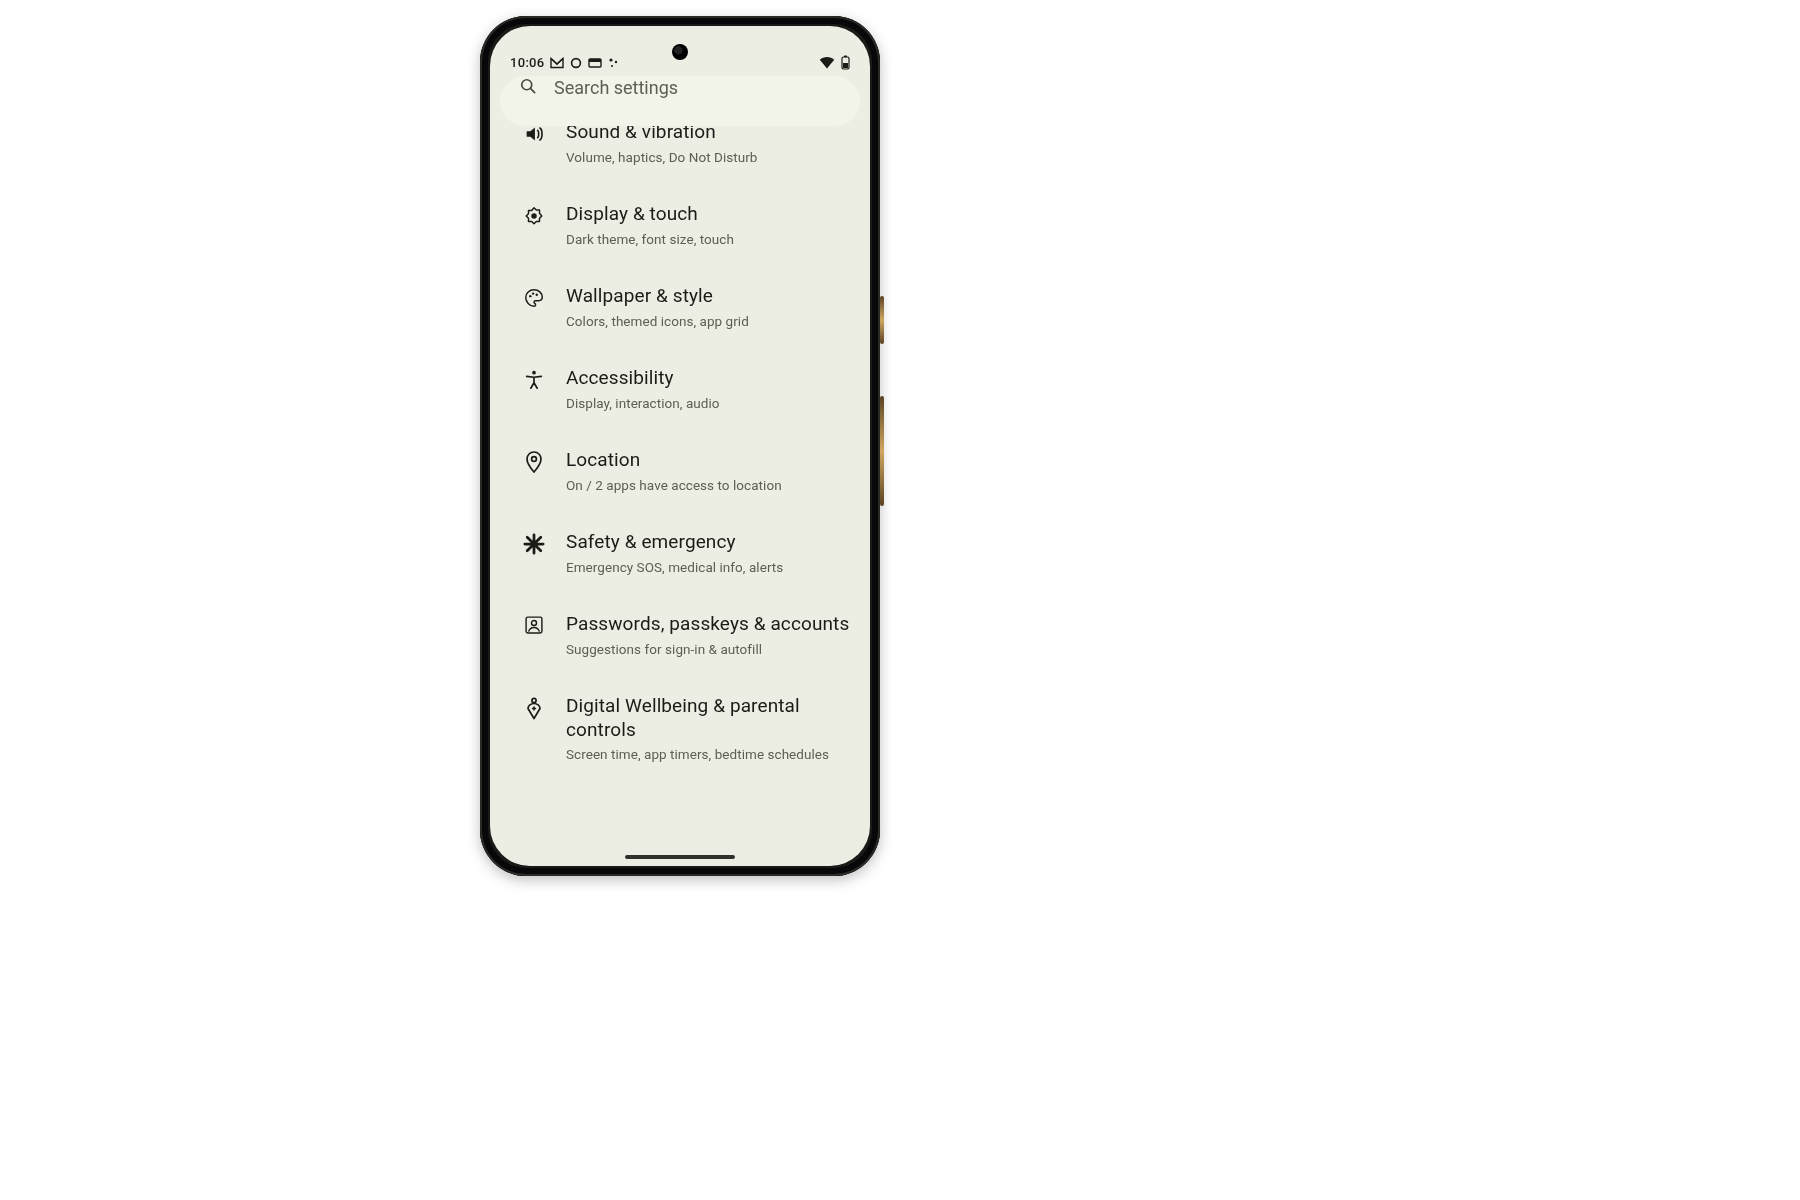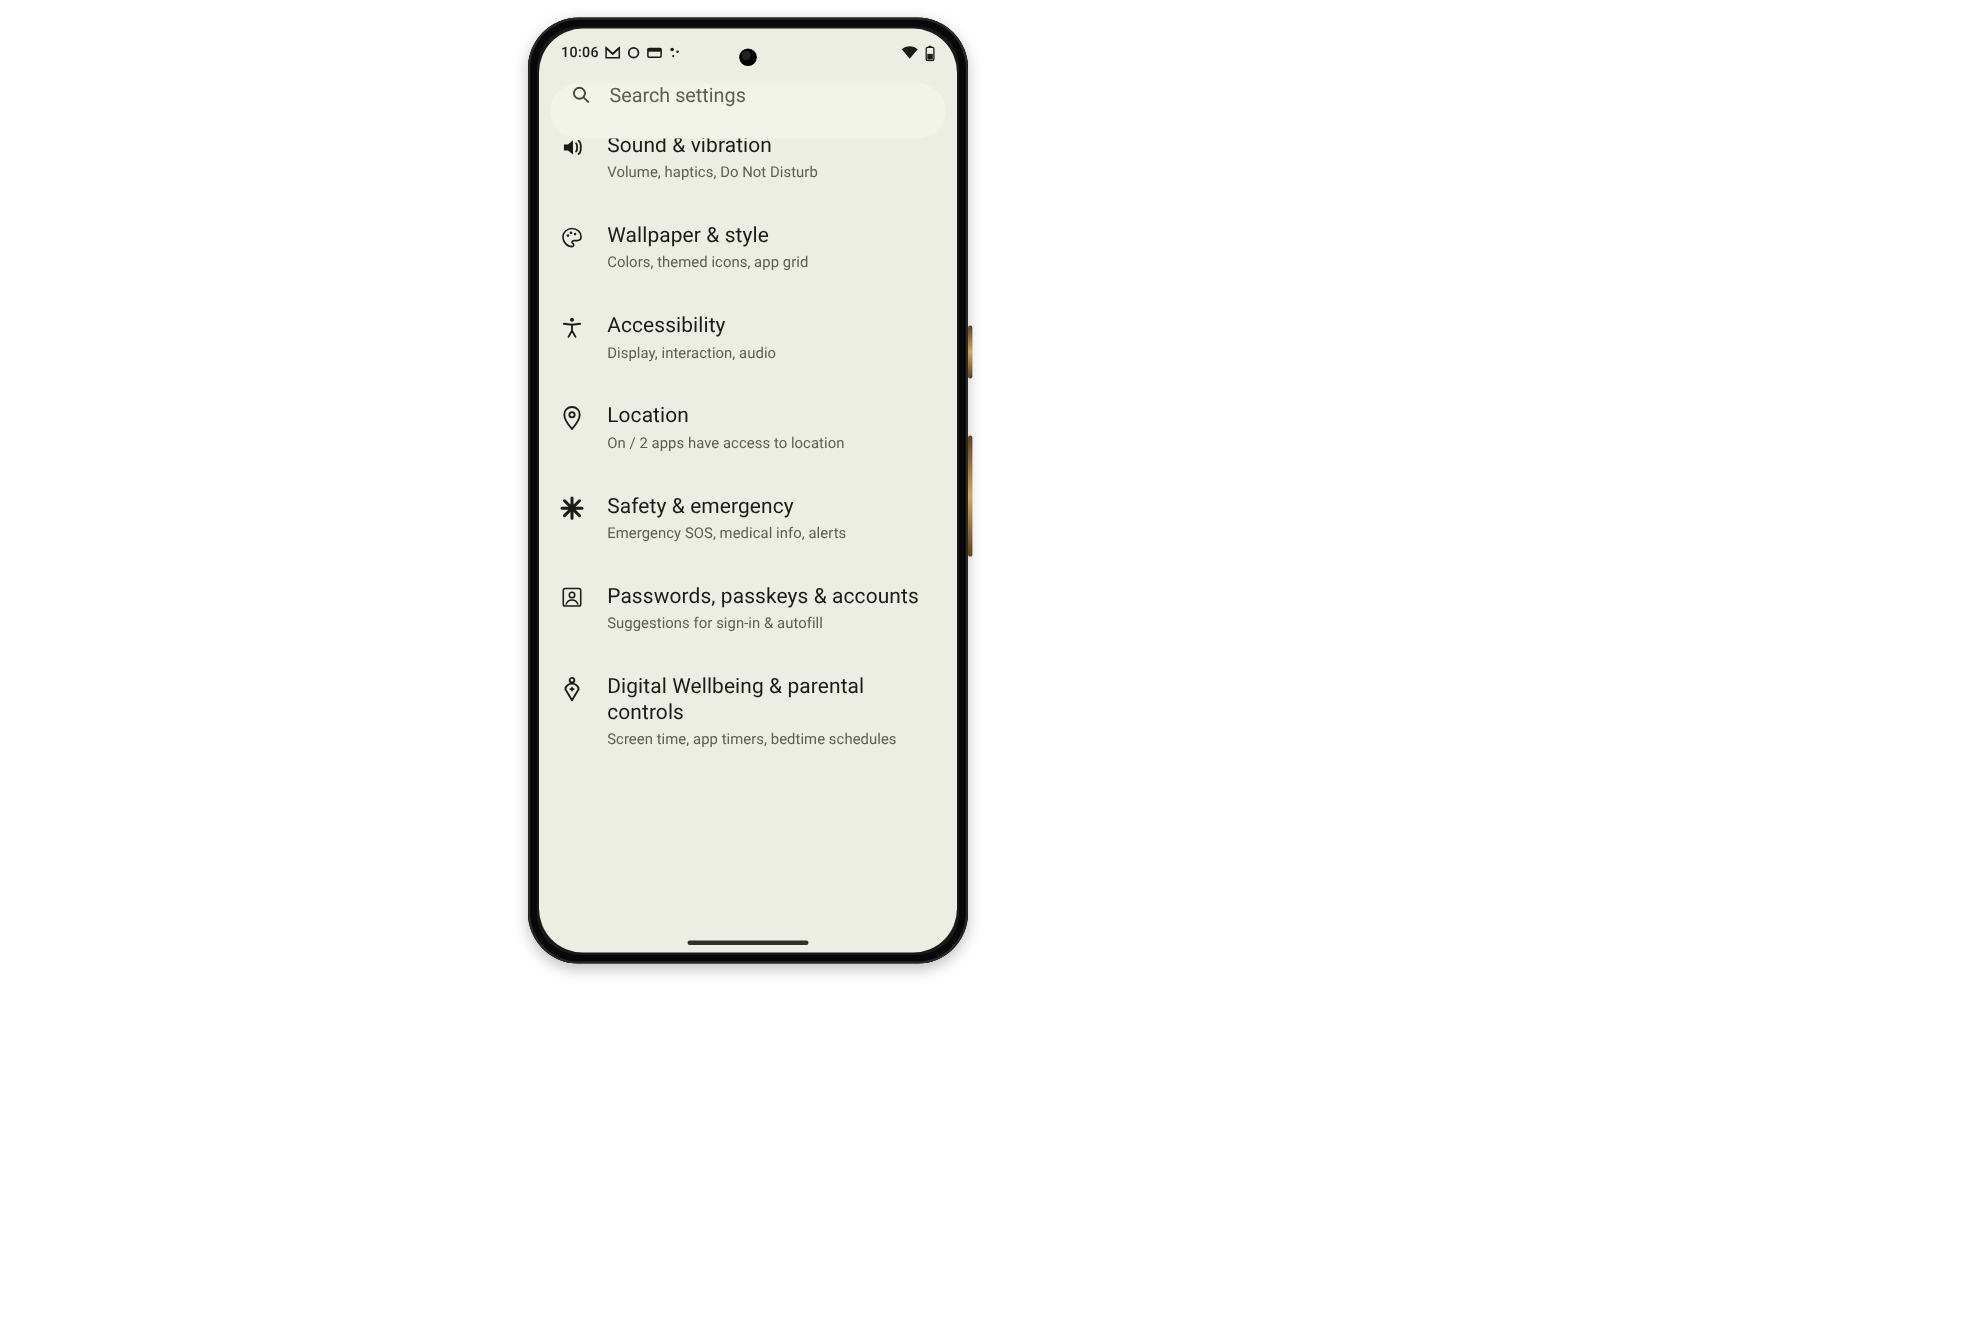--- a/index.html
+++ b/index.html
@@ -54,21 +54,21 @@
     transform: translateX(-50%);
     width: 16px; height: 16px;
     border-radius: 50%;
     background: radial-gradient(circle at 40% 40%, #222 30%, #000 31%);
     z-index: 10;
   }
   
   .statusbar {
     height: 44px;
     display: flex;
-    align-items: center;
+    align-items: flex-end;
     justify-content: space-between;
     padding: 0 20px;
     font-size: 13px;
     color: #1b1c18;
     letter-spacing: 0.3px;
     font-weight: 500;
   }
   .statusbar .left, .statusbar .right {
     display: flex;
     align-items: center;
@@ -105,21 +105,21 @@
     position: relative;
   }
   .list-scroll {
     position: absolute;
     top: -24px;   
     left: 0; right: 0;
   }
   .row {
     display: flex;
     align-items: flex-start;
-    padding: 18px 20px 18px 16px;
+    padding: 18px 20px 18px 30px;
     gap: 18px;
   }
   .row .icon-slot {
     width: 28px;
     display: flex;
     justify-content: center;
     padding-top: 3px;
     color: #1b1c18;
     flex-shrink: 0;
   }
@@ -223,20 +223,32 @@
                   <path d="M4 9v6h4l5 4V5L8 9H4Z" fill="#1b1c18"></path>
                   <path d="M16 8c1.5 1 1.5 7 0 8M18.5 5.5c3 2 3 11 0 13" fill="none" stroke="#1b1c18" stroke-width="1.8" stroke-linecap="round"></path>
                 </svg>
             </div>
             <div class="texts">
               <div class="title">Sound &amp; vibration</div>
               <div class="sub">Volume, haptics, Do Not Disturb</div>
             </div>
           </div>
 
+          <div class="row">
+            <div class="icon-slot">
+              <svg width="22" height="22" viewBox="0 0 24 24">
+                  <path d="M12 3l2.5 2.5H18v3.5L20.5 12 18 14.5V18h-3.5L12 20.5 9.5 18H6v-3.5L3.5 12 6 9.5V6h3.5L12 3Z" fill="none" stroke="#1b1c18" stroke-width="1.6" stroke-linejoin="round"></path>
+                  <circle cx="12" cy="12" r="3" fill="#1b1c18"></circle>
+                </svg>
+            </div>
+            <div class="texts">
+              <div class="title">Display &amp; touch</div>
+              <div class="sub">Dark theme, font size, touch</div>
+            </div>
+          </div>
 
           <div class="row">
             <div class="icon-slot">
               <svg width="22" height="22" viewBox="0 0 24 24">
                   <path d="M12 3c-5 0-9 3.8-9 8.5S7 21 12 21c2.2 0 2.2-2.6.6-3.4-1.3-.7-.4-2.6 1.1-2.6H17c2.3 0 4-1.7 4-4C21 6.5 17 3 12 3Z" fill="none" stroke="#1b1c18" stroke-width="1.6"></path>
                   <circle cx="8" cy="10" r="1.3" fill="#1b1c18"></circle>
                   <circle cx="11" cy="7.2" r="1.3" fill="#1b1c18"></circle>
                   <circle cx="15" cy="8.5" r="1.3" fill="#1b1c18"></circle>
                 </svg>
             </div>

